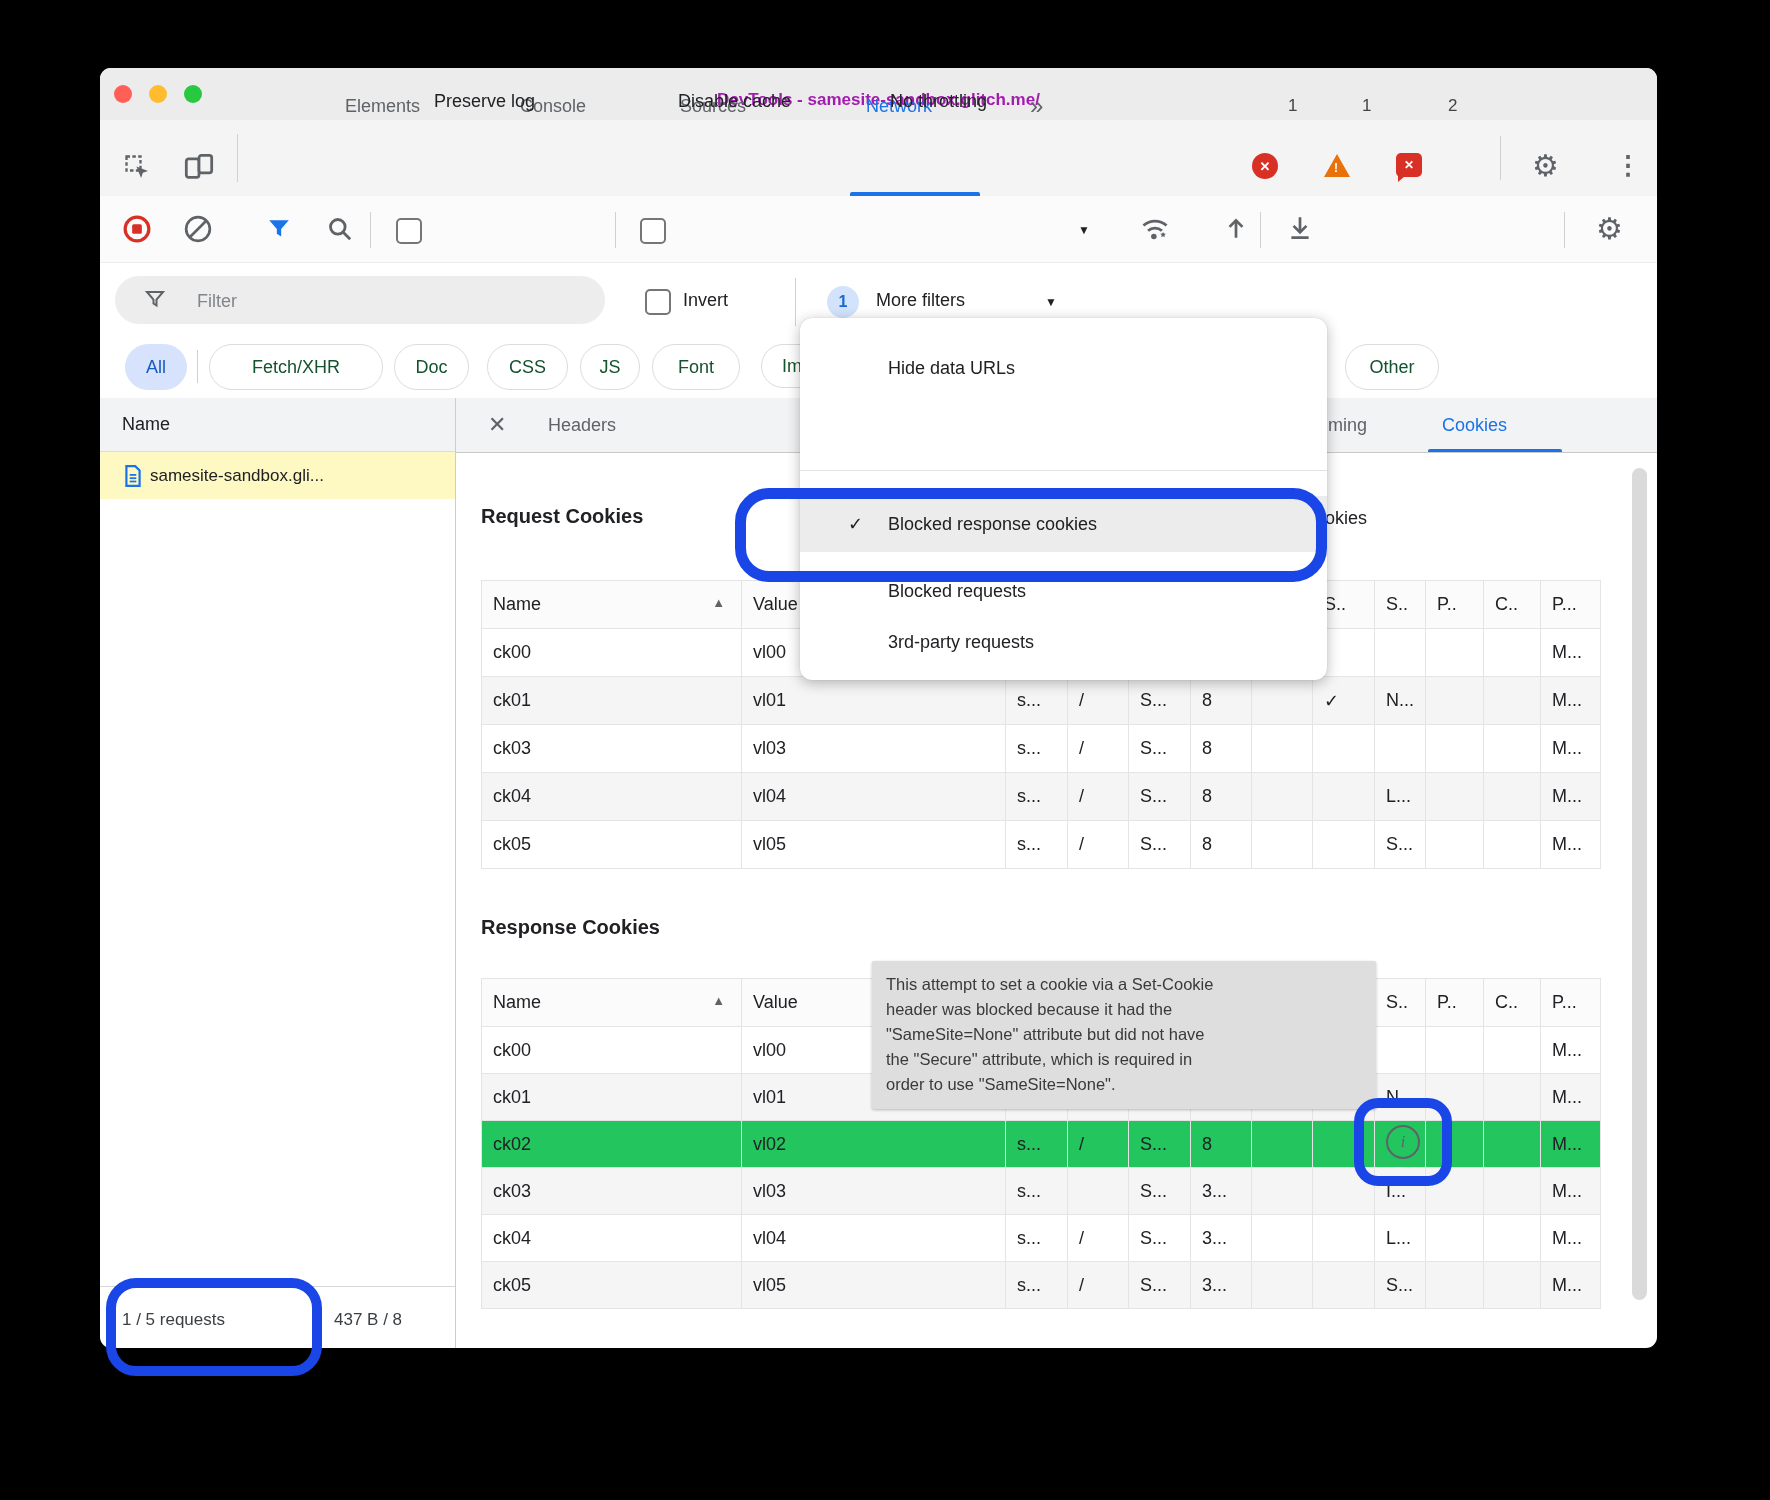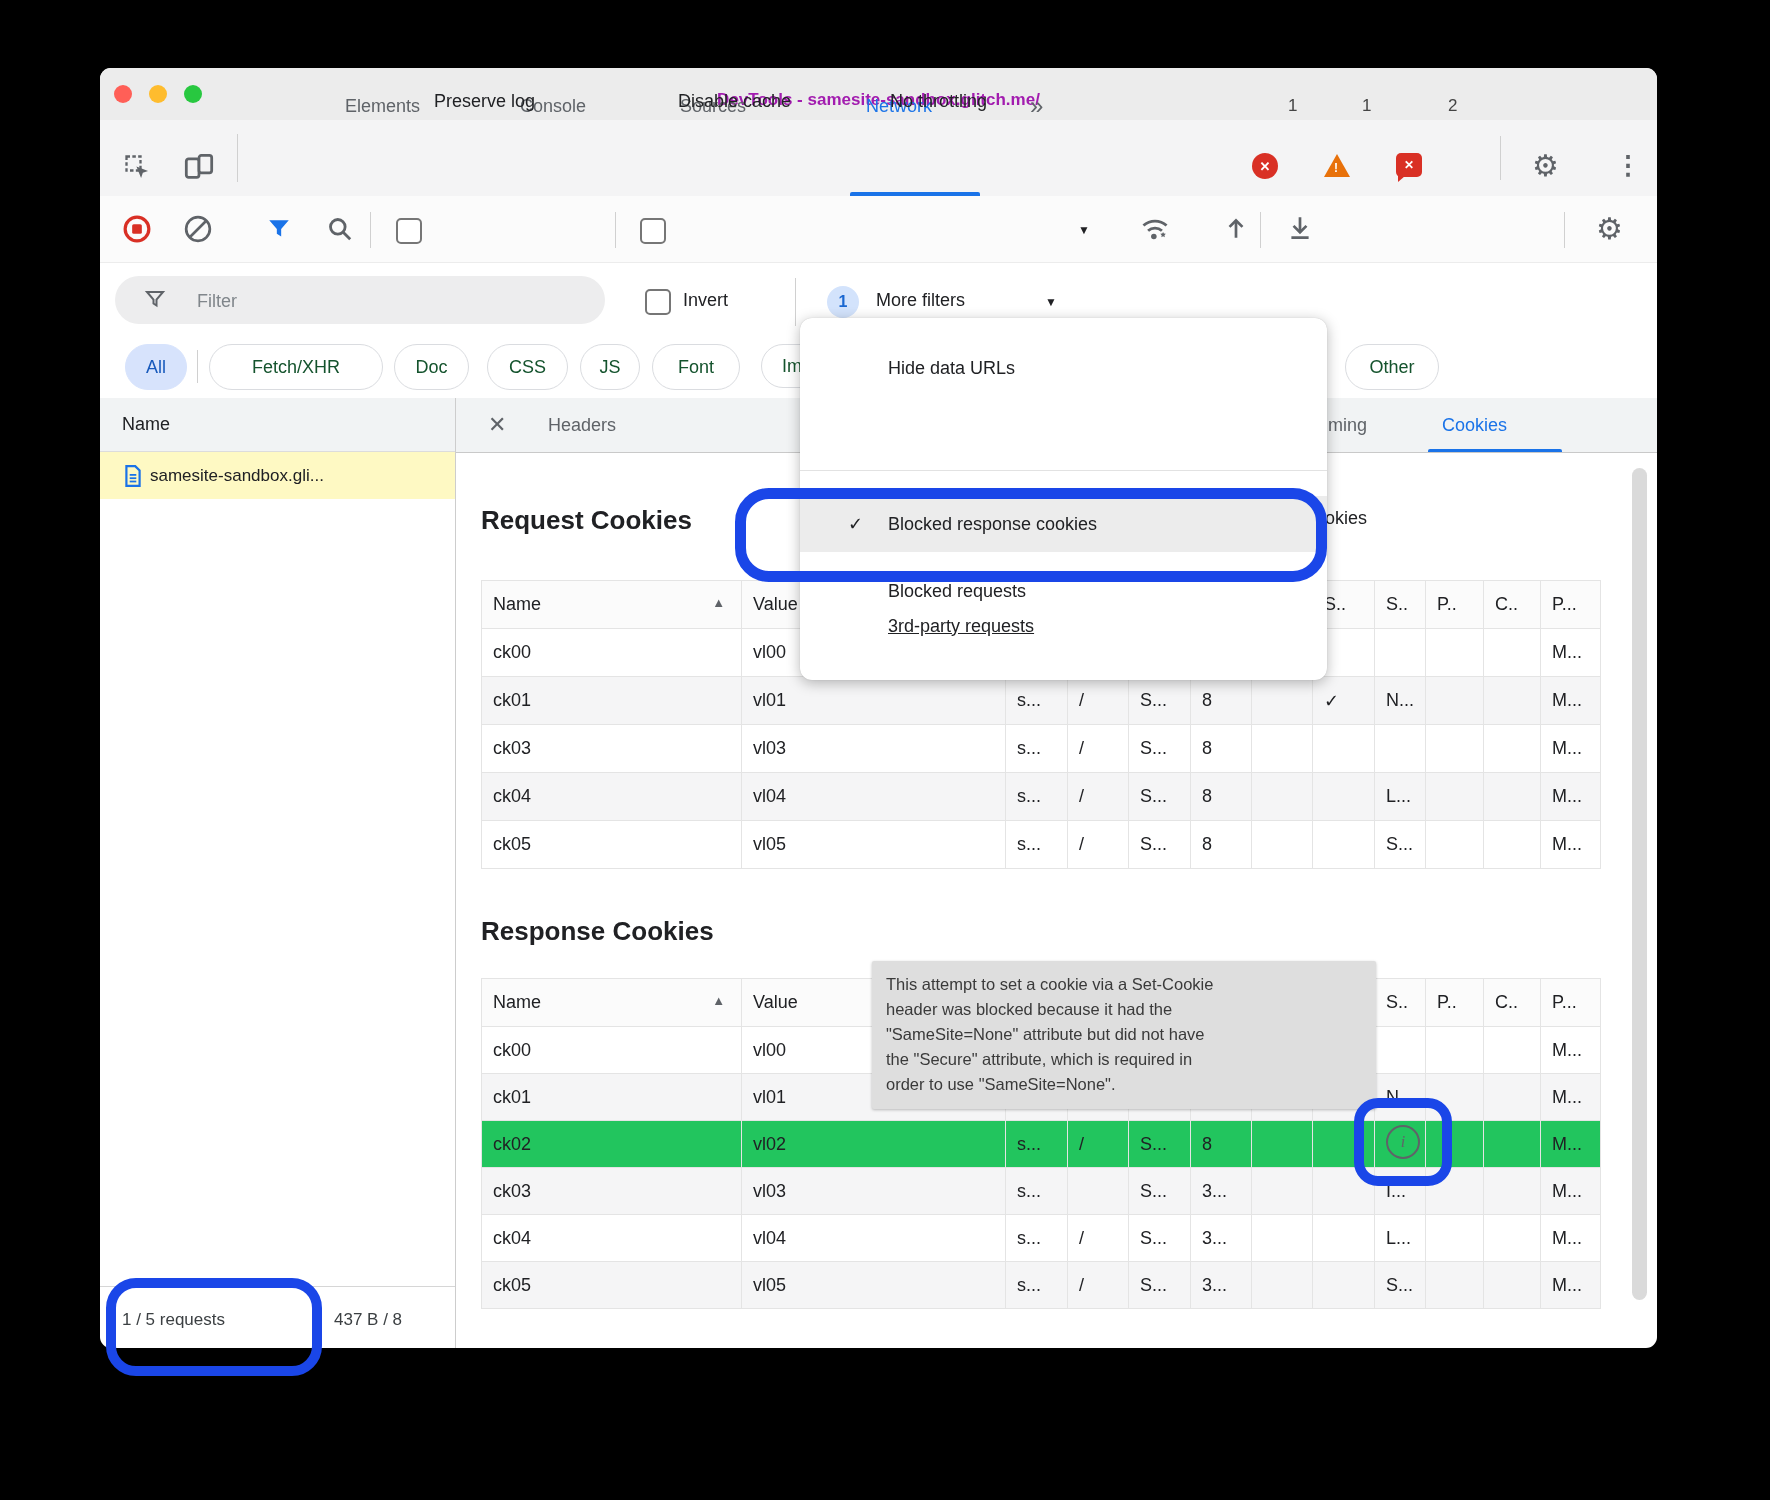--- a/index.html
+++ b/index.html
@@ -55,21 +55,21 @@
   .ttxt.sel{color:#1a73e8;}
   
   table{border-collapse:collapse;table-layout:fixed;background:#fff;}
   th,td{border:1px solid #e4e4e4;font-size:18px;color:#202124;font-weight:normal;text-align:left;
     padding:0 0 0 11px;overflow:hidden;white-space:nowrap;}
   th{background:#fbfbfb;position:relative;}
   tr.h{height:48px;} tr.r48{height:48px;} tr.r47{height:47px;}
   tr.stripe td{background:#f5f5f6;}
   tr.yellow td{background:#22c55e;}
   .sortArr{position:absolute;right:16px;top:14px;font-size:13px;color:#5f6368;}
-  .headingBig{font-size:26px;font-weight:bold;color:#202124;}
+  .headingBig{font-size:20px;font-weight:bold;color:#202124;}
   
   .menu{left:700px;top:250px;width:527px;height:362px;background:#fff;border-radius:12px;
     box-shadow:0 3px 14px rgba(0,0,0,.28), 0 0 1px rgba(0,0,0,.2);z-index:40;}
   .mi{position:absolute;left:0;width:100%;height:52px;display:flex;align-items:center;
     padding-left:88px;box-sizing:border-box;font-size:18px;color:#202124;}
   .mi .chk{position:absolute;left:48px;font-size:18px;color:#202124;}
   .mi.hl{background:#ececec;height:56px;}
   .mdiv{position:absolute;left:0;width:100%;height:1px;background:#e2e2e2;}
   
   .tooltip{left:772px;top:893px;width:478px;background:#dedede;border-radius:2px;z-index:30;
@@ -480,21 +480,21 @@
         <span>Hide data URLs</span>
       </div>
     <div class="mdiv" style="top:152px;"></div>
     <div class="mi hl" style="top:178px;">
       <span class="chk">✓</span>
       <span>Blocked response cookies</span>
     </div>
     <div class="mi" style="top:247px;align-items:center;">
         <span>Blocked requests</span>
       </div>
-    <div class="mi" style="top:282px;text-decoration:underline;">
+    <div class="mi" style="top:298px;">
         <span>3rd-party requests</span>
       </div>
   </div>
 
 </div>
 
 <div class="ann" style="left:735px;top:488px;width:570px;height:72px;border-width:11px;"></div>
 
 <div class="ann" style="left:1354px;top:1098px;width:78px;height:68px;border-width:10px;border-radius:24px;display:flex;align-items:center;justify-content:center;">
   <span class="infoCircle">i</span>

